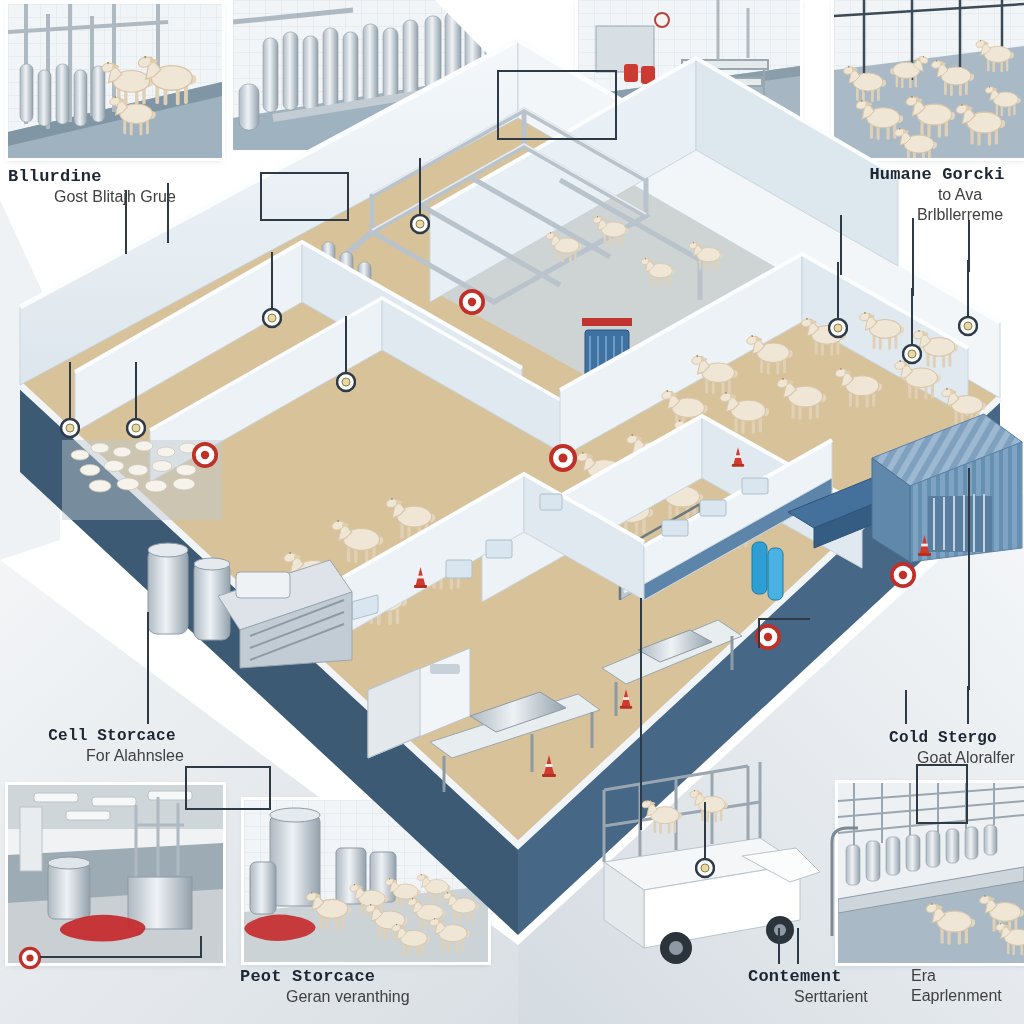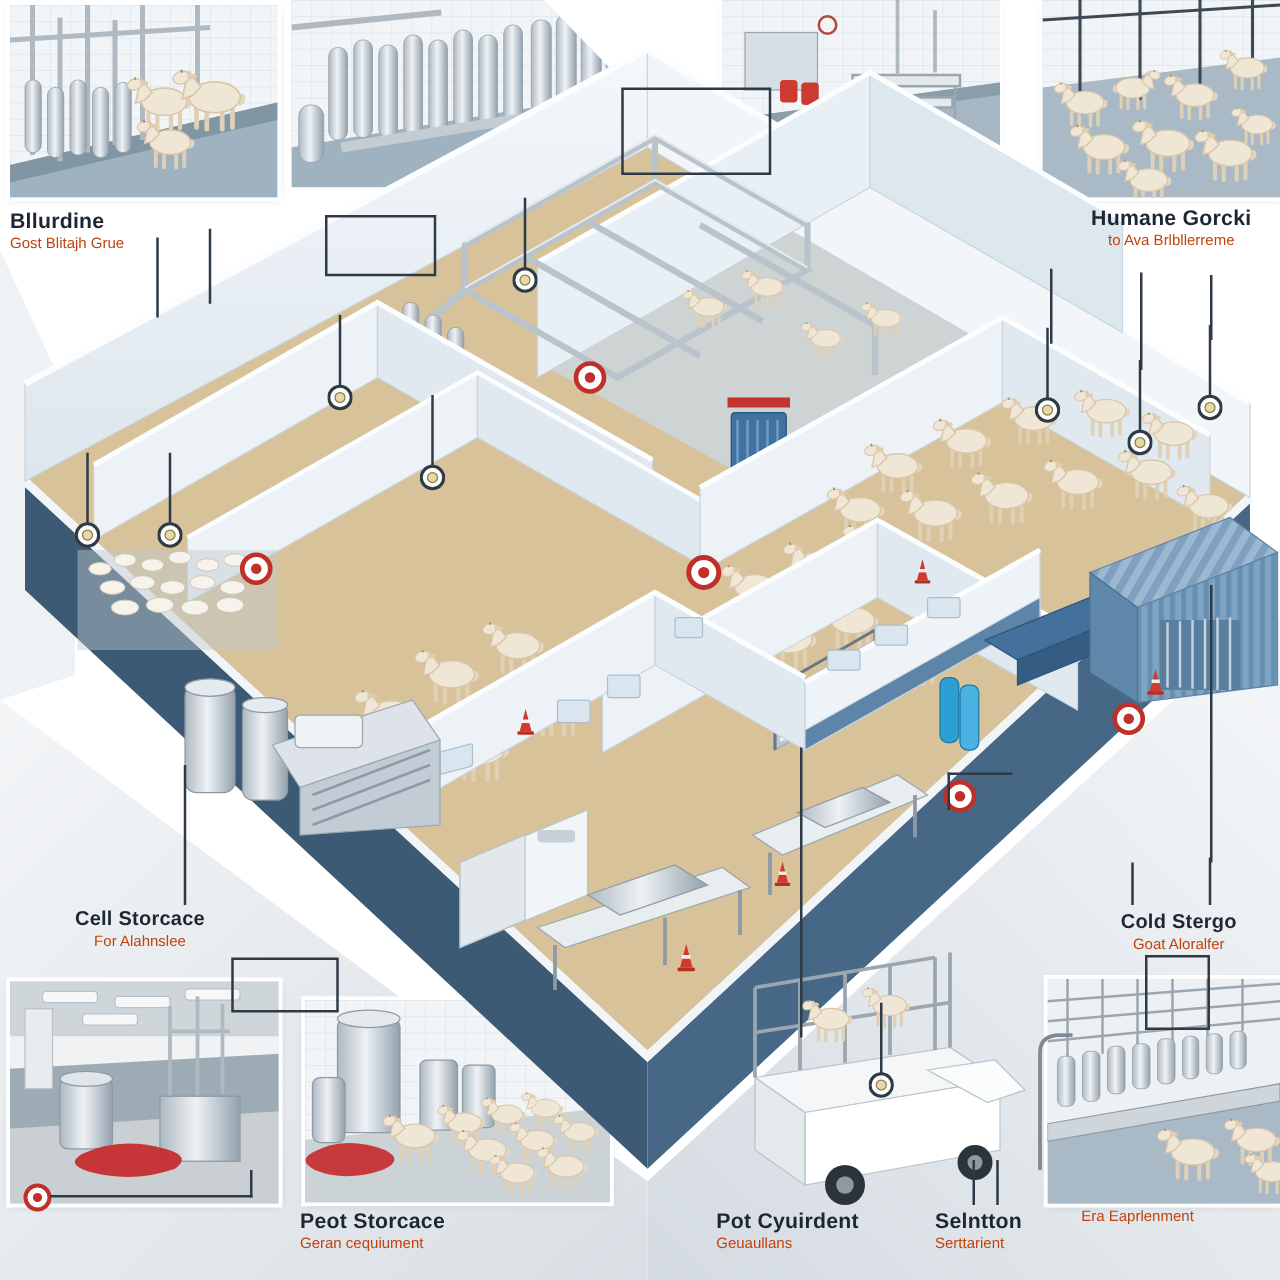--- a/index.html
+++ b/index.html
@@ -4,22 +4,22 @@
 <style>
   html,body{margin:0;padding:0;background:#fff;}
   #canvas{position:relative;width:1024px;height:1024px;overflow:hidden;
           font-family:"Liberation Sans",sans-serif;background:#ffffff;}
   svg{display:block;}
   .layer{position:absolute;left:0;top:0;width:1024px;height:1024px;pointer-events:none;}
   
   .inset{position:absolute;background:#eef1f4;box-shadow:0 0 0 3px #ffffff,0 2px 6px rgba(60,80,100,.25);}
   
   .callout{position:absolute;color:#1c2733;line-height:1.25;}
-  .callout .t{font-weight:700;font-size:16px;letter-spacing:.2px;display:block;}
-  .callout .s{font-size:12px;color:#c2410c;display:block;}
+  .callout .t{font-weight:700;font-size:16px;letter-spacing:.2px;display:block;font-family:Liberation Mono, monospace;}
+  .callout .s{font-size:16px;color:#404040;display:block;margin-left:46px;}
   .callout.big .t{font-size:17px;}
   .center{text-align:center;}
   
   .ll{position:absolute;background:#2e3b47;width:2px;}
   .lh{position:absolute;background:#2e3b47;height:2px;}
   .frame{position:absolute;border:2px solid #2e3b47;background:transparent;}
 </style>
 </head>
 <body>
 
@@ -576,27 +576,23 @@
     <span class="s">to Ava Brlbllerreme</span>
   </div>
 
   <div class="callout center" style="left:860px;top:728px;width:166px;z-index:4">
     <span class="t">Cold Stergo</span>
     <span class="s">Goat Aloralfer</span>
   </div>
 
   <div class="callout big" style="left:240px;top:966px;z-index:4">
     <span class="t">Peot Storcace</span>
-    <span class="s">Geran cequiument</span>
-  </div>
-  <div class="callout big" style="left:573px;top:966px;z-index:4">
-    <span class="t">Pot Cyuirdent</span>
-    <span class="s">Geuaullans</span>
+    <span class="s">Geran veranthing</span>
   </div>
   <div class="callout big" style="left:748px;top:966px;z-index:4">
-    <span class="t">Selntton</span>
+    <span class="t">Contement</span>
     <span class="s">Serttarient</span>
   </div>
   <div class="callout big" style="left:865px;top:966px;z-index:4">
     <span class="s">Era Eaprlenment</span>
   </div>
 
 </div>
 
 </body></html>

